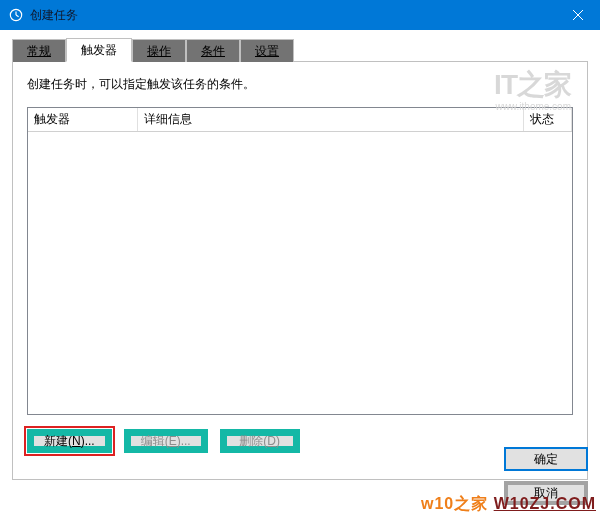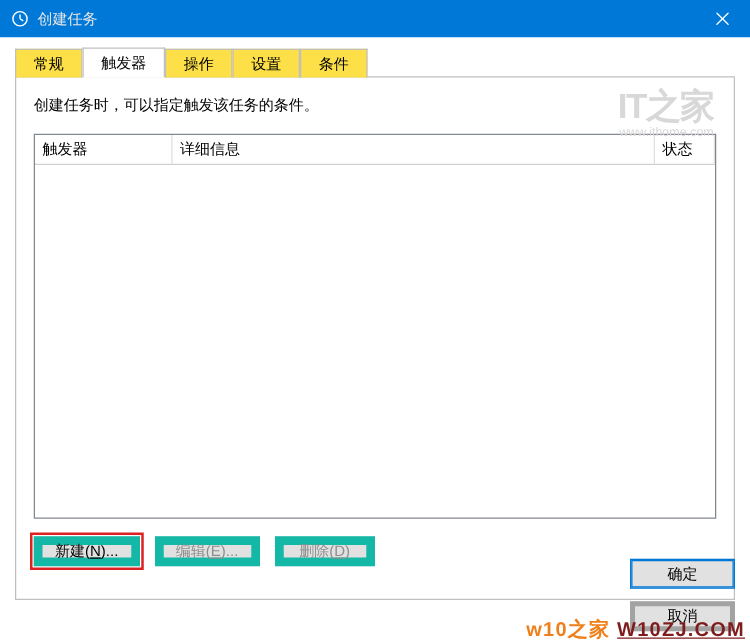--- a/index.html
+++ b/index.html
@@ -15,21 +15,21 @@
       overflow: hidden;
       position: relative;
       font-size: 12px;
     }
     .titlebar {
       background: #0078d7;
       height: 30px;
       width: 100%;
       display: flex;
       align-items: center;
-      color: #e5e5e5;
+      color: #0f172a;
       padding-left: 8px;
       position: relative;
     }
     .titlebar .icon {
       width: 16px;
       height: 16px;
       margin-right: 6px;
       display: inline-flex;
       align-items: center;
       justify-content: center;
@@ -75,21 +75,22 @@
       color: #000000;
       position: relative;
       margin-right: 0px;
       top: 1px;
       height: 23px;
       display: flex;
       align-items: center;
     }
     .tab.inactive {
       color: #000000;
-      background: #fde047;
+      background: #737373;
+      text-decoration: underline;
     }
     .tab.active {
       background: #ffffff;
       border-bottom: 1px solid #ffffff;
       top: 0px;
       height: 24px;
       z-index: 2;
       font-weight: normal;
     }
     .tab-content {
@@ -232,24 +233,24 @@
     <div class="tab inactive">
         <span>常规</span>
       </div>
     <div class="tab active">
         <span>触发器</span>
       </div>
     <div class="tab inactive">
         <span>操作</span>
       </div>
     <div class="tab inactive">
+        <span>条件</span>
+      </div>
+    <div class="tab inactive">
         <span>设置</span>
-      </div>
-    <div class="tab inactive">
-        <span>条件</span>
       </div>
   </div>
 
   <div class="tab-content">
     <div class="watermark">
       <div class="big">IT之家</div>
       <div class="small">www.ithome.com</div>
     </div>
 
     <div class="description">创建任务时，可以指定触发该任务的条件。</div>

